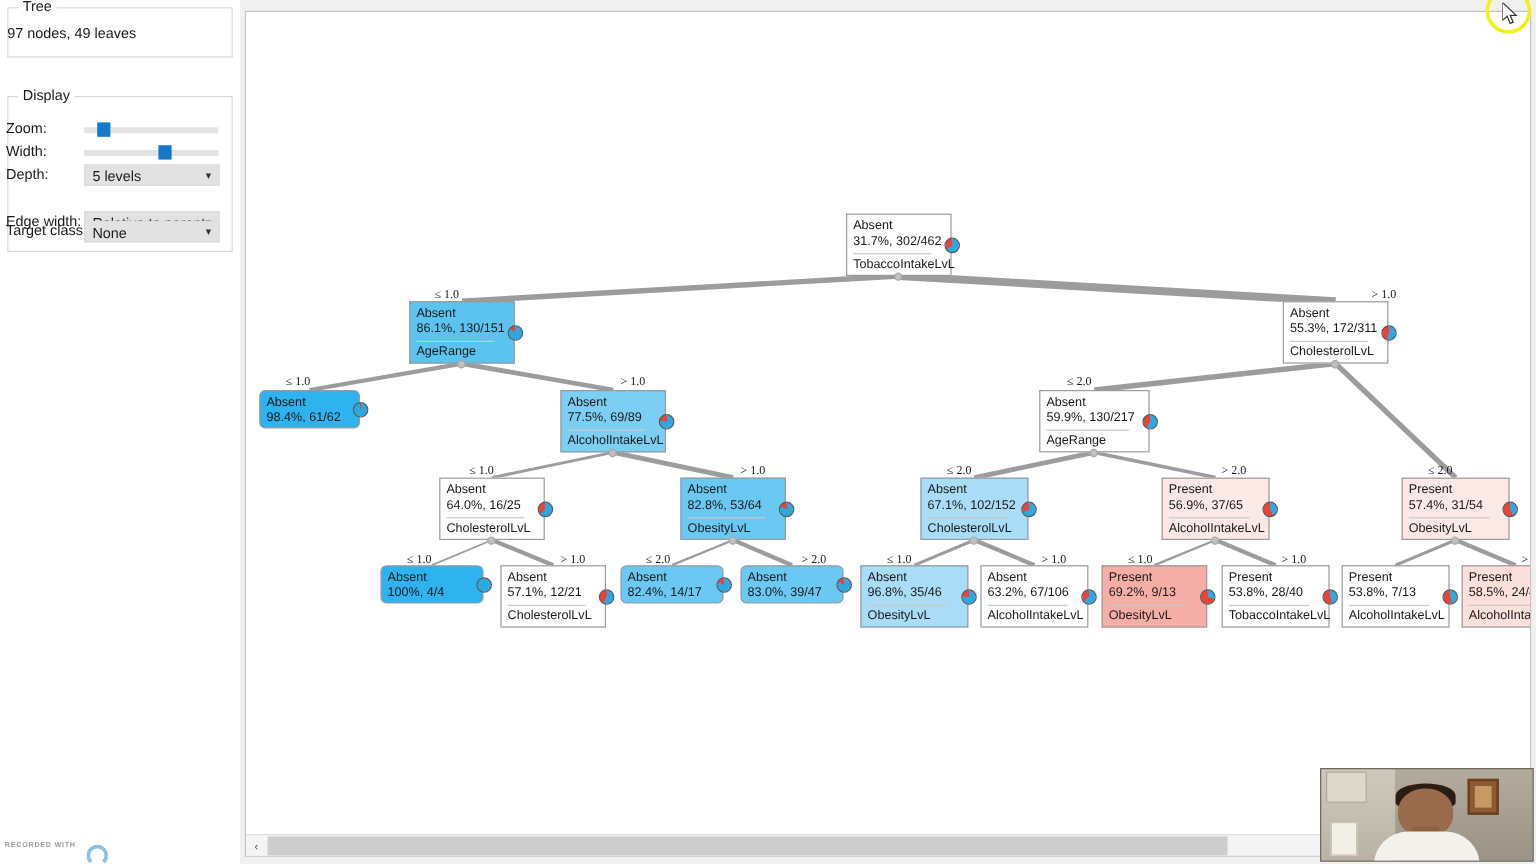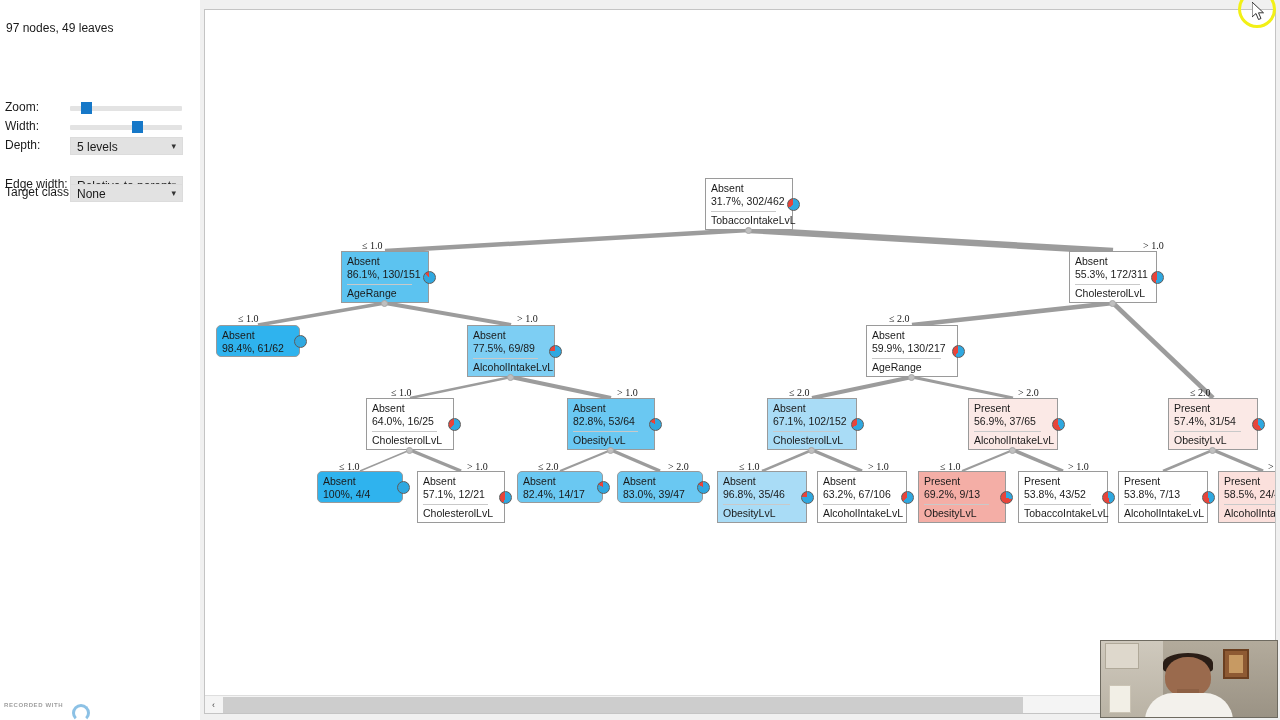--- a/index.html
+++ b/index.html
@@ -159,22 +159,28 @@
   }
   #cursor { position: absolute; left: 1252px; top: 2px; width: 14px; height: 20px; }
 </style>
 </head>
 <body>
 
 <div id="app">
 
   <div id="sidebar">
 
+    <div class="group-box" id="tree-box">
+      <div class="group-title">Tree</div>
+    </div>
     <div id="tree-info">97 nodes, 49 leaves</div>
 
+    <div class="group-box" id="display-box">
+      <div class="group-title">Display</div>
+    </div>
 
     <div class="ctrl-row" style="top:99px;">
       <span class="ctrl-label">Zoom:</span>
       <div class="slider">
         <div class="slider-handle" id="zoom-handle" style="left: 10%;"></div>
       </div>
     </div>
 
     <div class="ctrl-row" style="top:118px;">
       <span class="ctrl-label">Width:</span>
@@ -346,21 +352,21 @@
           </div>
           <div class="node" style="left: 713px; top: 461px; width: 88px; height: 52px; background: rgb(244, 174, 166);">
             <div class="nclass">Present</div>
             <div class="nstat">69.2%, 9/13</div>
             <div class="ndiv"></div>
             <div class="nattr">ObesityLvL</div>
             <div class="pie" style="background: conic-gradient(rgb(47, 168, 224) 0deg, rgb(47, 168, 224) 110.88deg, rgb(232, 68, 58) 110.88deg, rgb(232, 68, 58) 360deg); left: 81px; top: 19px;"></div>
           </div>
           <div class="node" style="left: 813px; top: 461px; width: 90px; height: 52px; background: rgb(255, 255, 255);">
             <div class="nclass">Present</div>
-            <div class="nstat">53.8%, 43/52</div>
+            <div class="nstat">53.8%, 28/40</div>
             <div class="ndiv"></div>
             <div class="nattr">TobaccoIntakeLvL</div>
             <div class="pie" style="background: conic-gradient(rgb(47, 168, 224) 0deg, rgb(47, 168, 224) 166.32deg, rgb(232, 68, 58) 166.32deg, rgb(232, 68, 58) 360deg); left: 83px; top: 19px;"></div>
           </div>
           <div class="node" style="left: 913px; top: 461px; width: 90px; height: 52px; background: rgb(255, 255, 255);">
             <div class="nclass">Present</div>
             <div class="nstat">53.8%, 7/13</div>
             <div class="ndiv"></div>
             <div class="nattr">AlcoholIntakeLvL</div>
             <div class="pie" style="background: conic-gradient(rgb(47, 168, 224) 0deg, rgb(47, 168, 224) 166.32deg, rgb(232, 68, 58) 166.32deg, rgb(232, 68, 58) 360deg); left: 83px; top: 19px;"></div>

